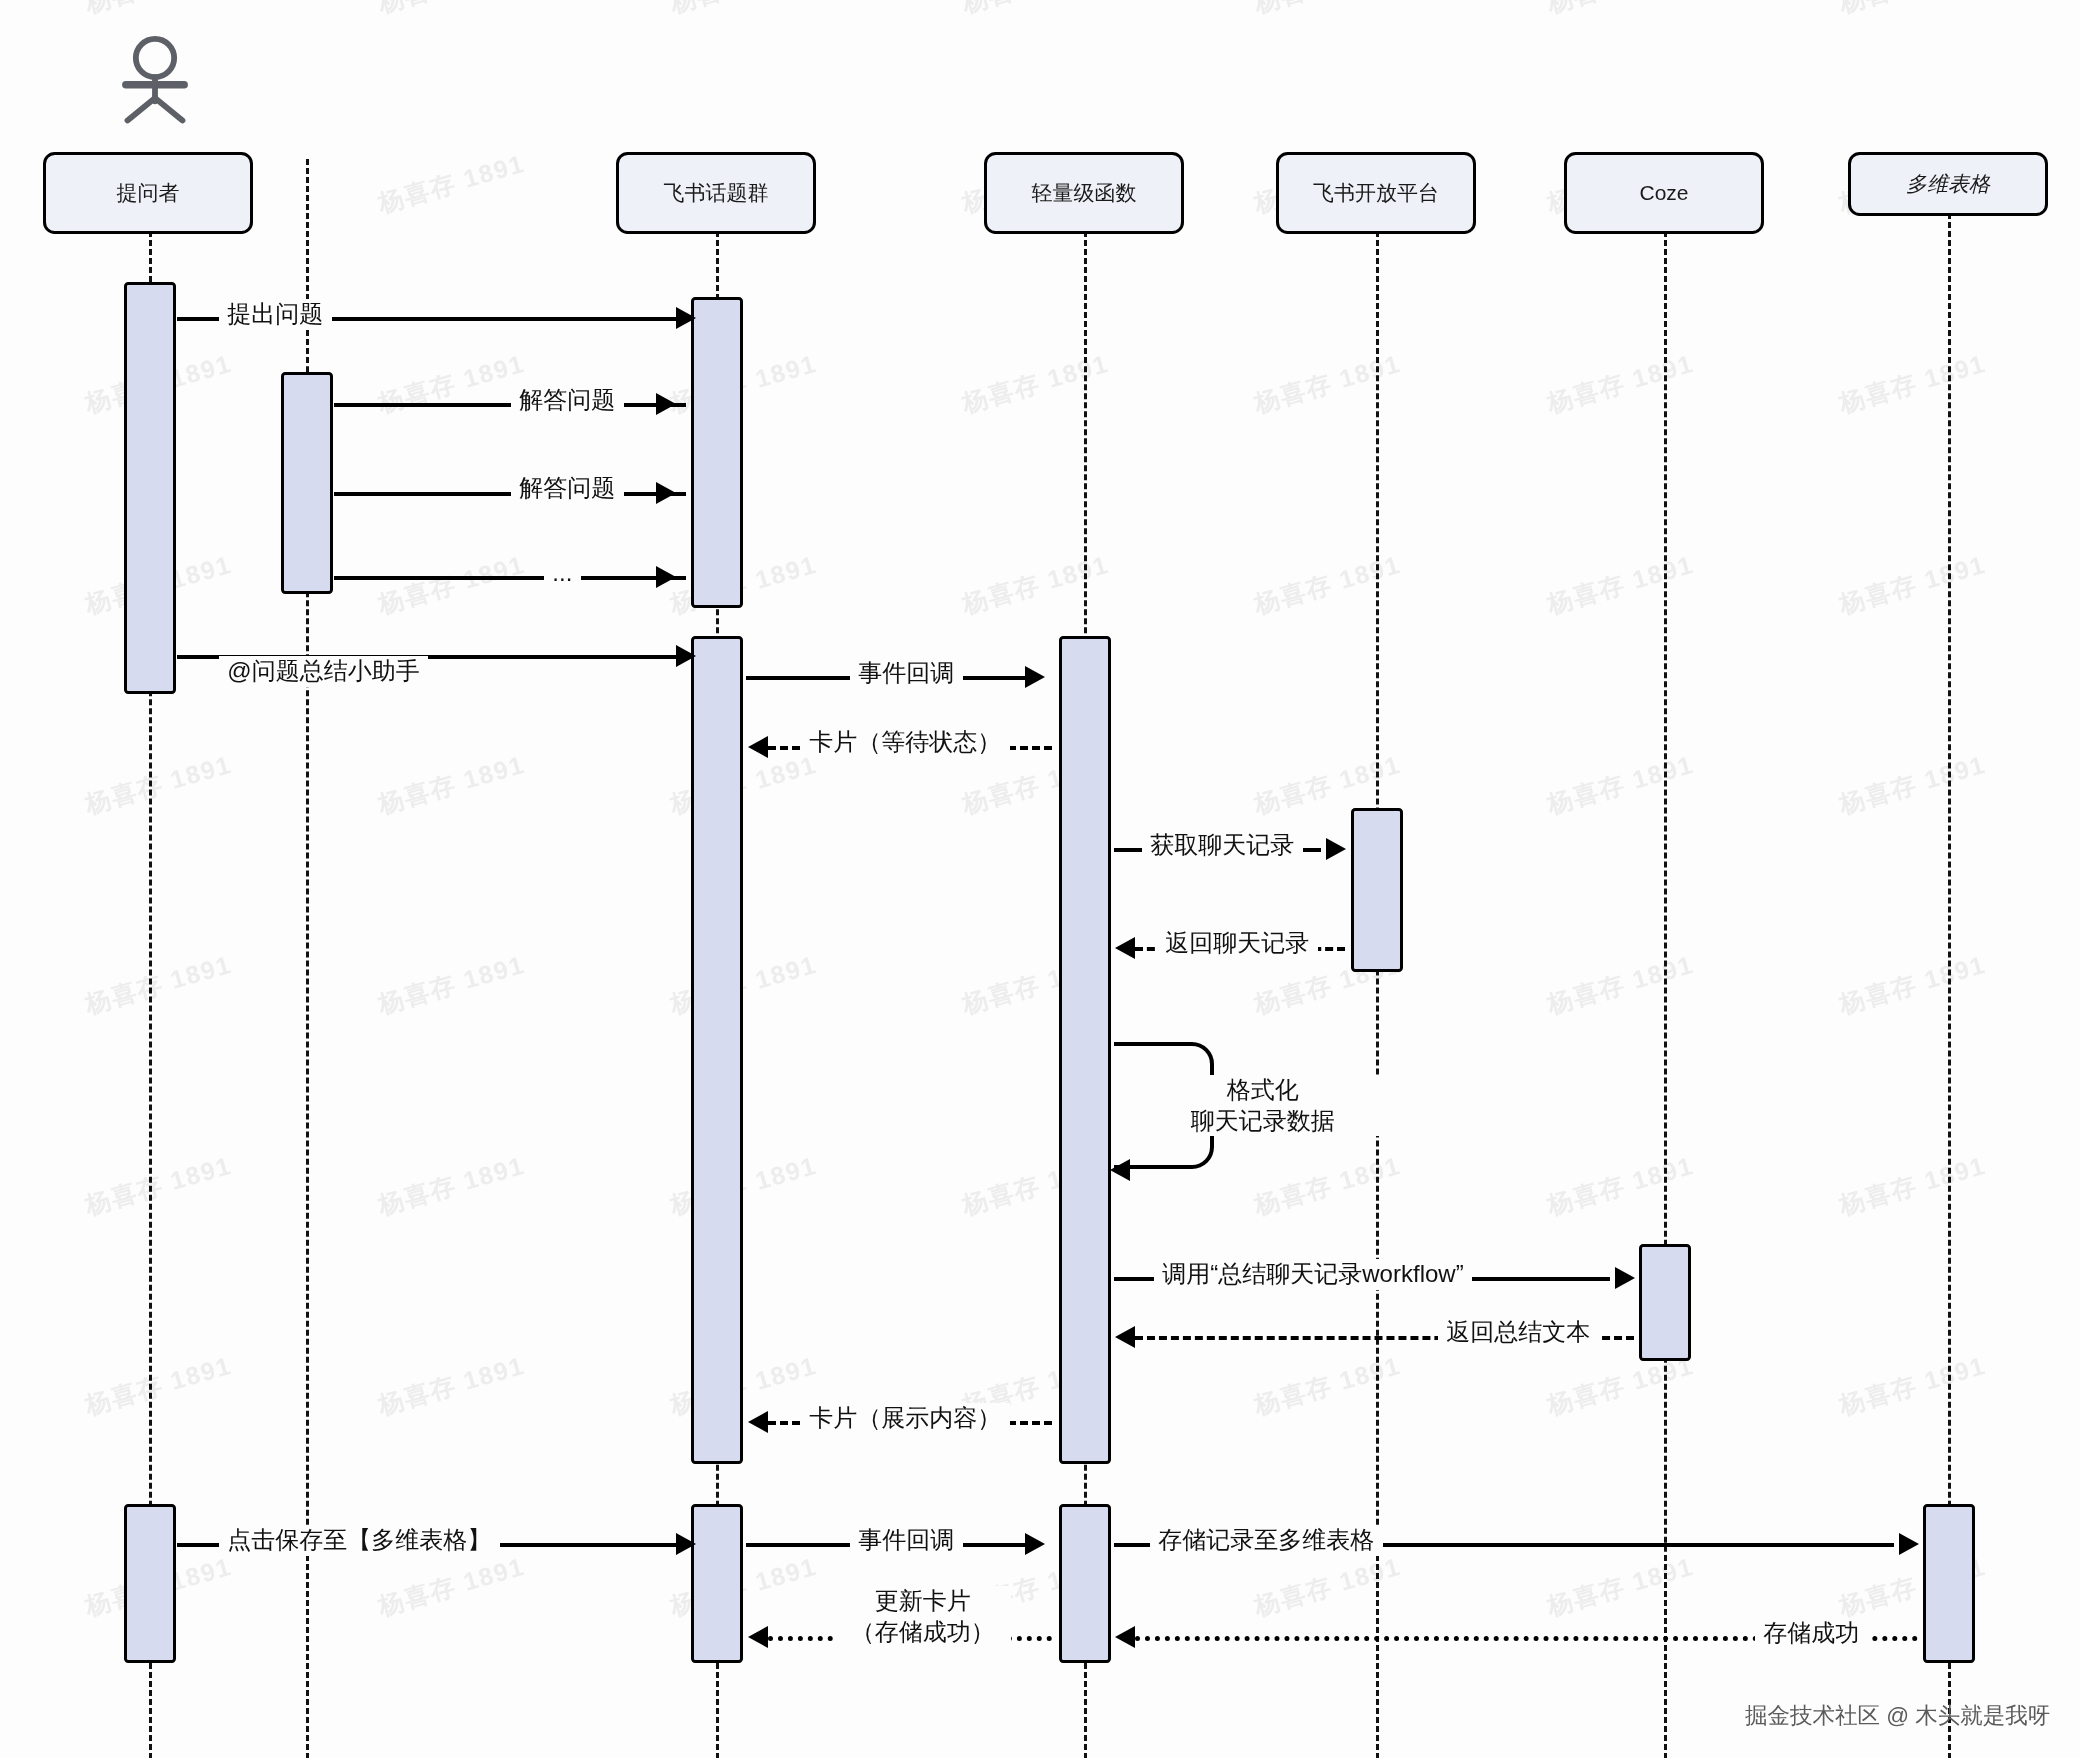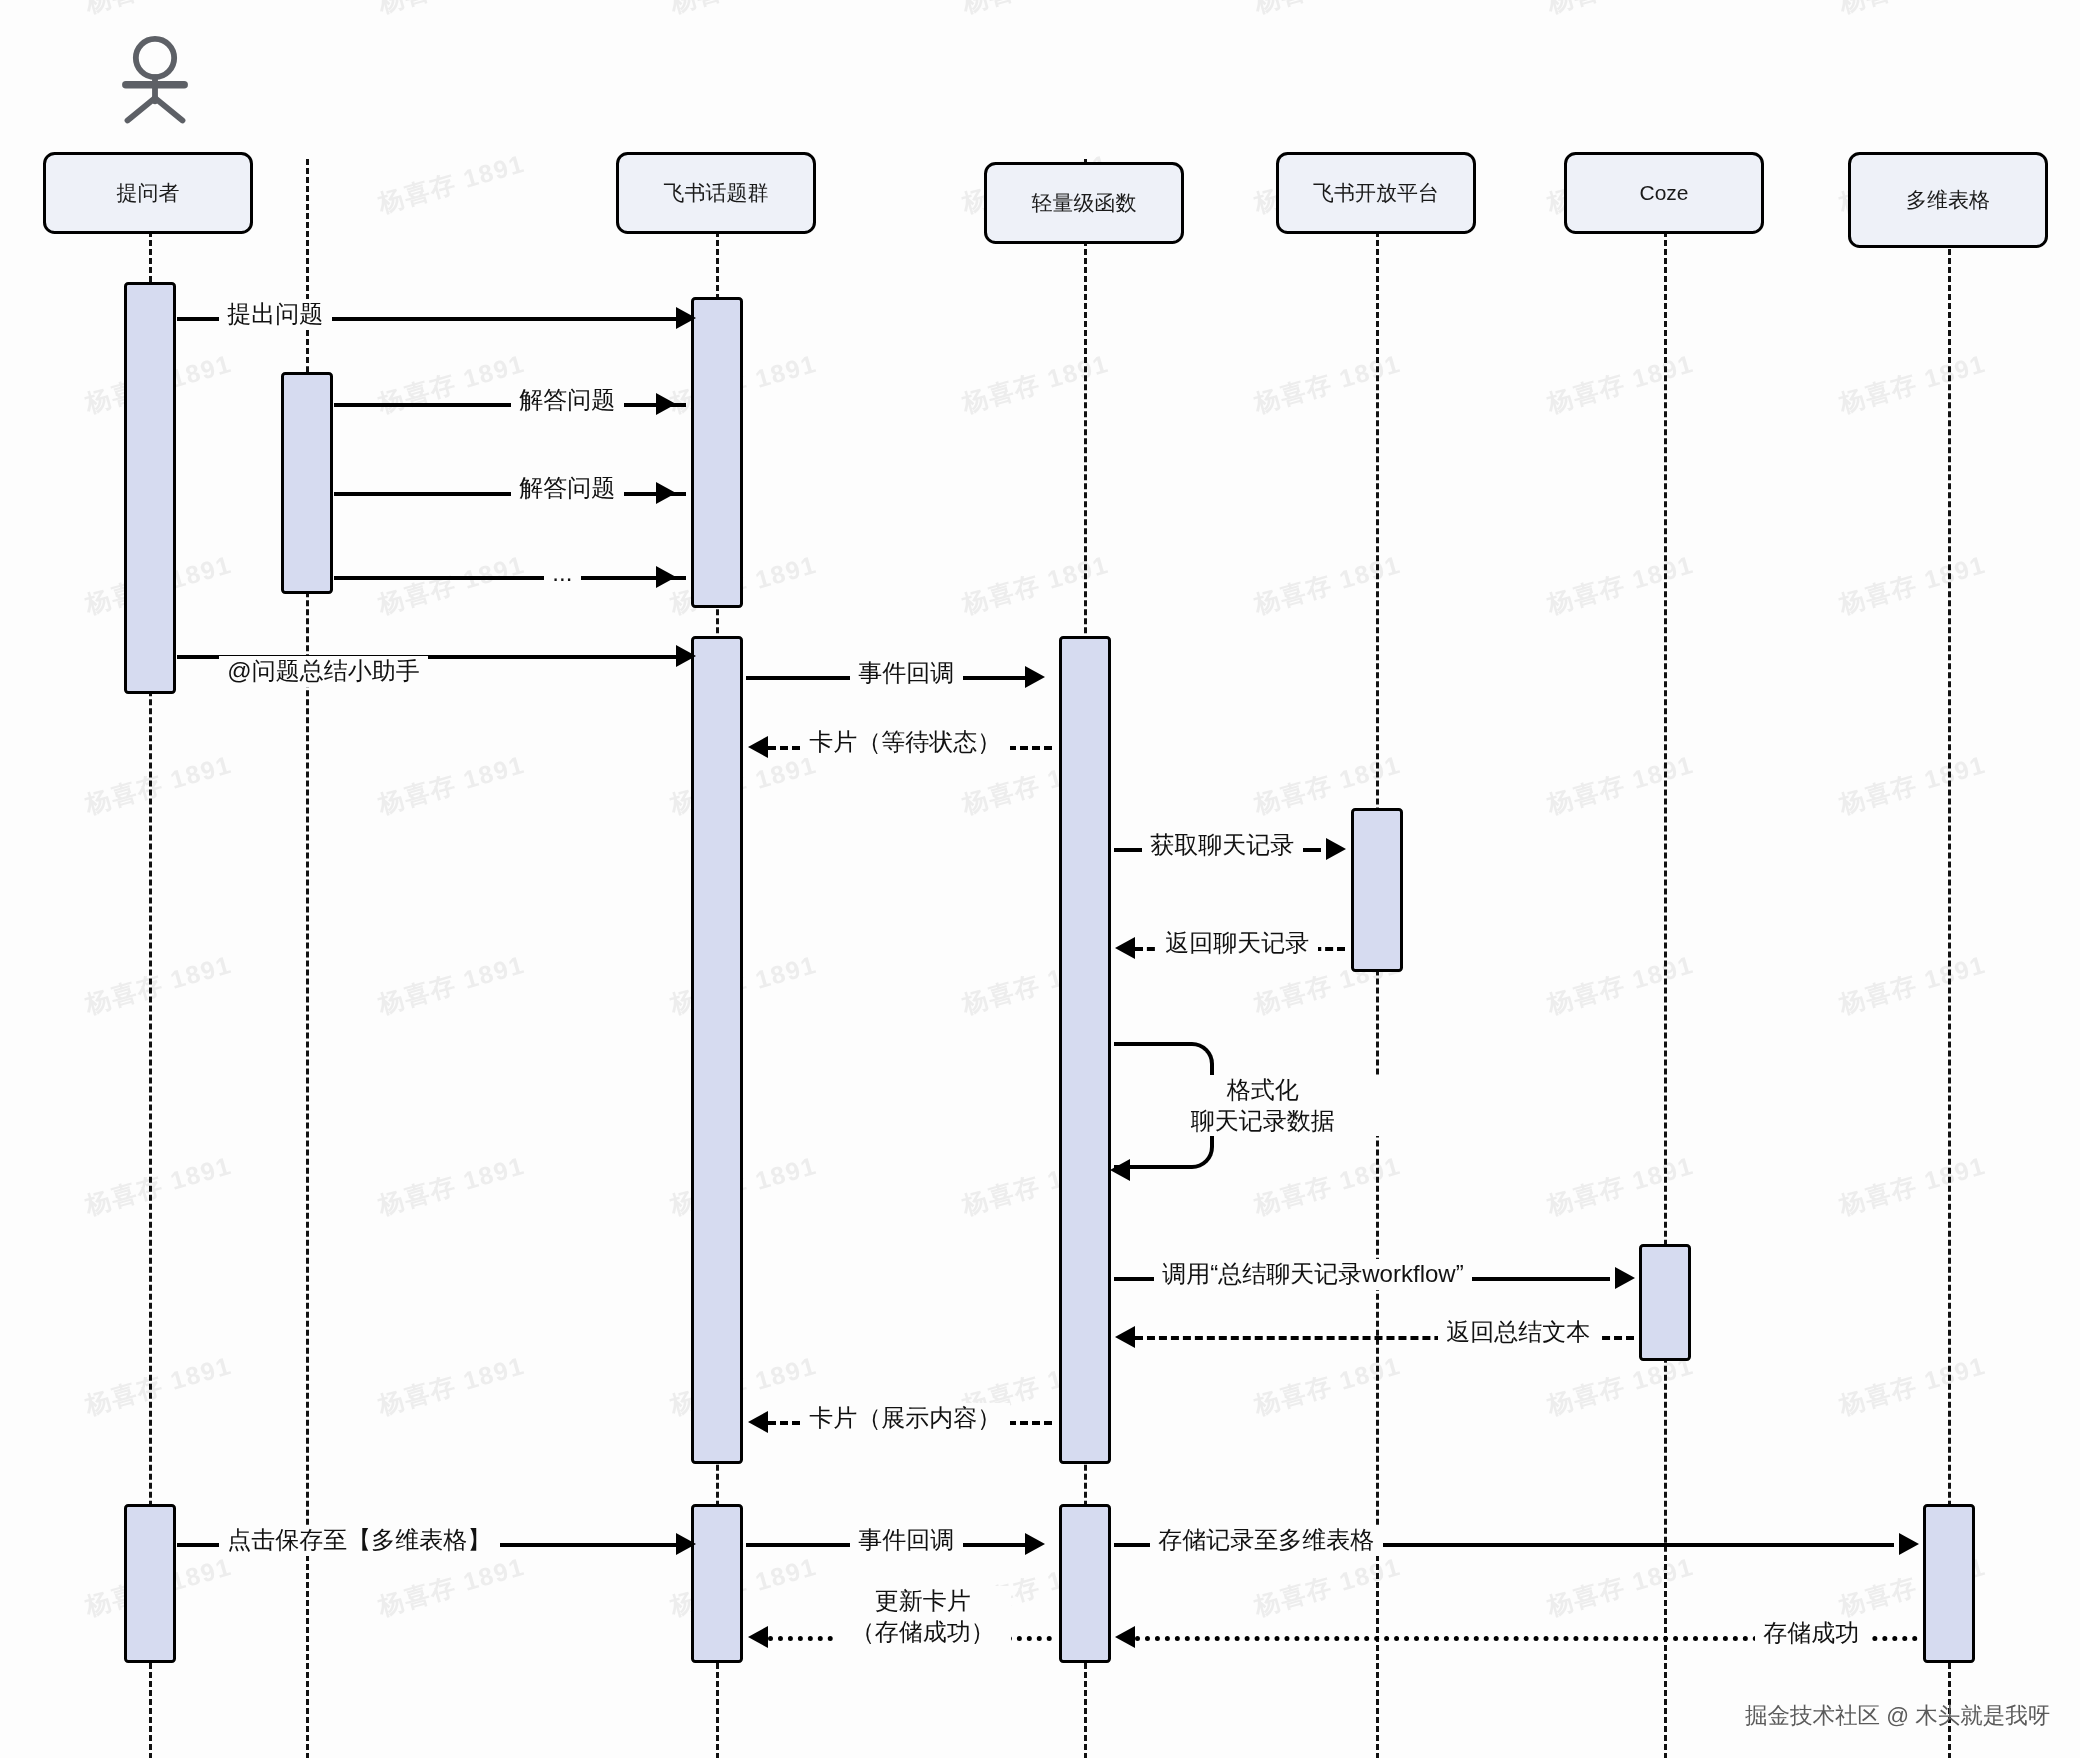--- a/index.html
+++ b/index.html
@@ -229,30 +229,30 @@
   <div class="lifeline" style="left:1376px; top:159px; height:1600px;"></div>
   <div class="lifeline" style="left:1664px; top:159px; height:1600px;"></div>
   <div class="lifeline" style="left:1948px; top:159px; height:1600px;"></div>
 
   <div class="participant" style="left:43px; top:152px; width:210px; height:82px;">
     <span>提问者</span>
   </div>
   <div class="participant" style="left:616px; top:152px; width:200px; height:82px;">
     <span>飞书话题群</span>
   </div>
-  <div class="participant" style="left:984px; top:152px; width:200px; height:82px;margin-top:10px;">
+  <div class="participant" style="left:984px; top:152px; width:200px; height:82px;">
     <span>轻量级函数</span>
   </div>
   <div class="participant" style="left:1276px; top:152px; width:200px; height:82px;">
     <span>飞书开放平台</span>
   </div>
   <div class="participant" style="left:1564px; top:152px; width:200px; height:82px;">
     <span>Coze</span>
   </div>
-  <div class="participant" style="left:1848px; top:152px; width:200px; height:96px;">
+  <div class="participant" style="left:1848px; top:152px; width:200px; height:64px;font-style:italic;">
     <span>多维表格</span>
   </div>
 
   <div class="activation" style="left:124px; top:282px; width:52px; height:412px;"></div>
   <div class="activation" style="left:124px; top:1504px; width:52px; height:159px;"></div>
 
   <div class="activation" style="left:281px; top:372px; width:52px; height:222px;"></div>
 
   <div class="activation" style="left:691px; top:297px; width:52px; height:311px;"></div>
   <div class="activation" style="left:691px; top:636px; width:52px; height:828px;"></div>

